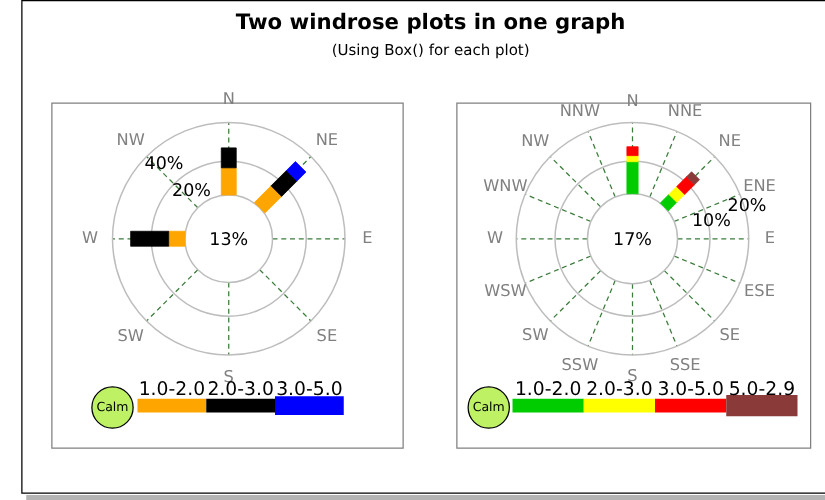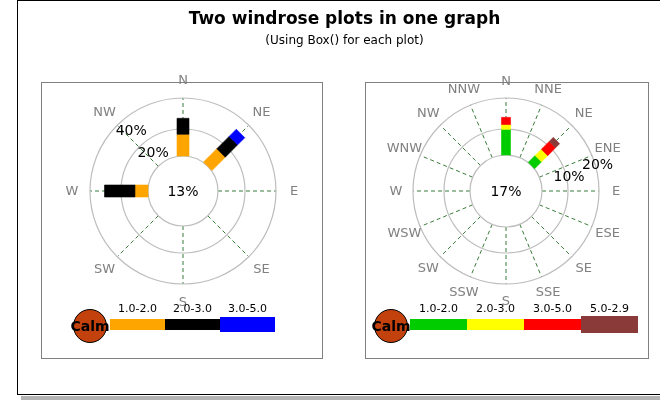--- a/index.html
+++ b/index.html
@@ -99,33 +99,32 @@
     text-anchor: middle;
     dominant-baseline: middle;
   }
 
   
   .legend { position: absolute; }
   .calm-circle {
     position: absolute;
     border-radius: 50%;
     border: 1.3px solid #000000;
-    background: #c2410c;
+    background: #bef264;
     box-sizing: border-box;
     display: flex;
     align-items: center;
     justify-content: center;
-    font-size: 14px;
-    color: #000000;
-    font-weight: bold;
+    font-size: 10px;
+    color: #000000;
   }
   .legend-bar { position: absolute; }
   .legend-text {
     position: absolute;
-    font-size: 11px;
+    font-size: 15px;
     color: #000000;
     text-align: center;
     white-space: nowrap;
   }
 </style>
 </head>
 <body>
 
 <div id="root">
 

